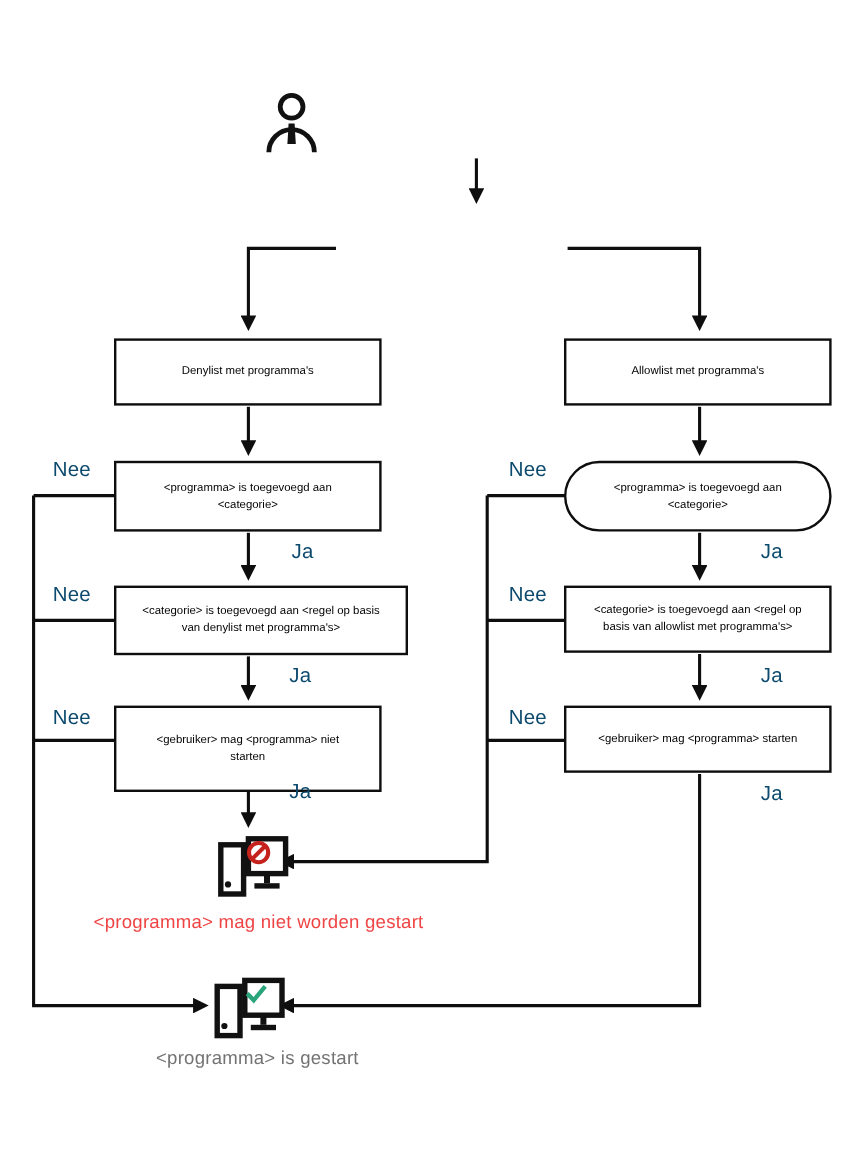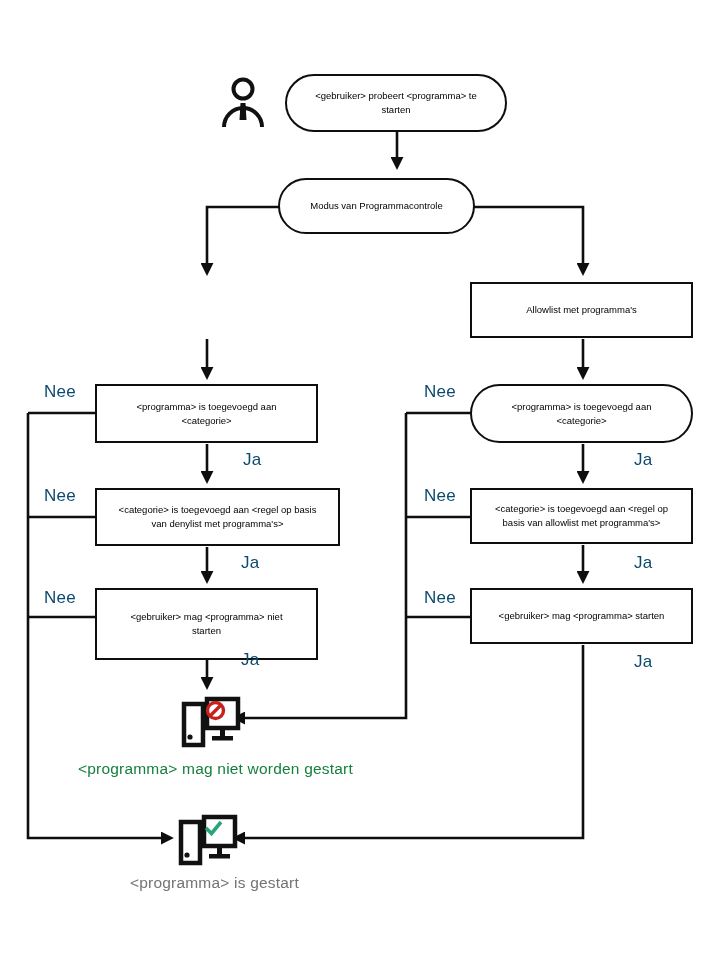--- a/index.html
+++ b/index.html
@@ -17,21 +17,21 @@
   }
   .pill{border-radius:30px;}
   .tight{padding:2px 28px;}
   .wide{padding:2px 10px;}
   .edge-label{
     position:absolute;font-size:17px;color:#0c4a6e;letter-spacing:.2px;
   }
   .outcome{
     position:absolute;font-size:15.5px;letter-spacing:.2px;white-space:nowrap;
   }
-  .outcome.blocked{color:#15803d;}
+  .outcome.blocked{color:#ef4444;}
   .outcome.started{color:#737373;}
   .icon{position:absolute;}
 </style>
 </head>
 <body>
 
 <div id="canvas">
 
   <svg id="connectors" viewBox="0 0 720 960" xmlns="http://www.w3.org/2000/svg">
     <defs>
@@ -65,23 +65,22 @@
       <path d="M583 645 V838 H236" marker-end="url(#arr)"></path>
     </g>
   </svg>
 
   <svg class="icon" style="left:221px;top:77px" width="44" height="50" viewBox="0 0 44 50" xmlns="http://www.w3.org/2000/svg">
     <circle cx="22" cy="12" r="9.5" fill="none" stroke="#111" stroke-width="4"></circle>
     <path d="M3 50 A19 19 0 0 1 41 50" fill="none" stroke="#111" stroke-width="4"></path>
     <polygon points="19.5,26 24.5,26 25.5,43 18.5,43" fill="#111"></polygon>
   </svg>
 
-  <div class="node pill" style="left:285px;top:74px;width:222px;height:58px">&lt;gebruiker&gt; probeert &lt;programma&gt; te starten</div>
-  <div class="node pill" style="left:278px;top:178px;width:197px;height:56px">Modus van Programmacontrole</div>
 
+  <div class="node" style="left:95px;top:282px;width:223px;height:56px">Denylist met programma's</div>
   <div class="node" style="left:95px;top:384px;width:223px;height:59px">&lt;programma&gt; is toegevoegd aan &lt;categorie&gt;</div>
   <div class="node" style="left:95px;top:488px;width:245px;height:58px">&lt;categorie&gt; is toegevoegd aan &lt;regel op basis van denylist met programma's&gt;</div>
   <div class="node tight" style="left:95px;top:588px;width:223px;height:72px">&lt;gebruiker&gt; mag &lt;programma&gt; niet starten</div>
 
   <div class="node" style="left:470px;top:282px;width:223px;height:56px">Allowlist met programma's</div>
   <div class="node pill" style="left:470px;top:384px;width:223px;height:59px">&lt;programma&gt; is toegevoegd aan &lt;categorie&gt;</div>
   <div class="node wide" style="left:470px;top:588px;width:223px;height:56px">&lt;gebruiker&gt; mag &lt;programma&gt; starten</div>
   <div class="node" style="left:470px;top:488px;width:223px;height:56px">&lt;categorie&gt; is toegevoegd aan &lt;regel op basis van allowlist met programma's&gt;</div>
 
   <span class="edge-label" style="left:44px;top:382px">Nee</span>

